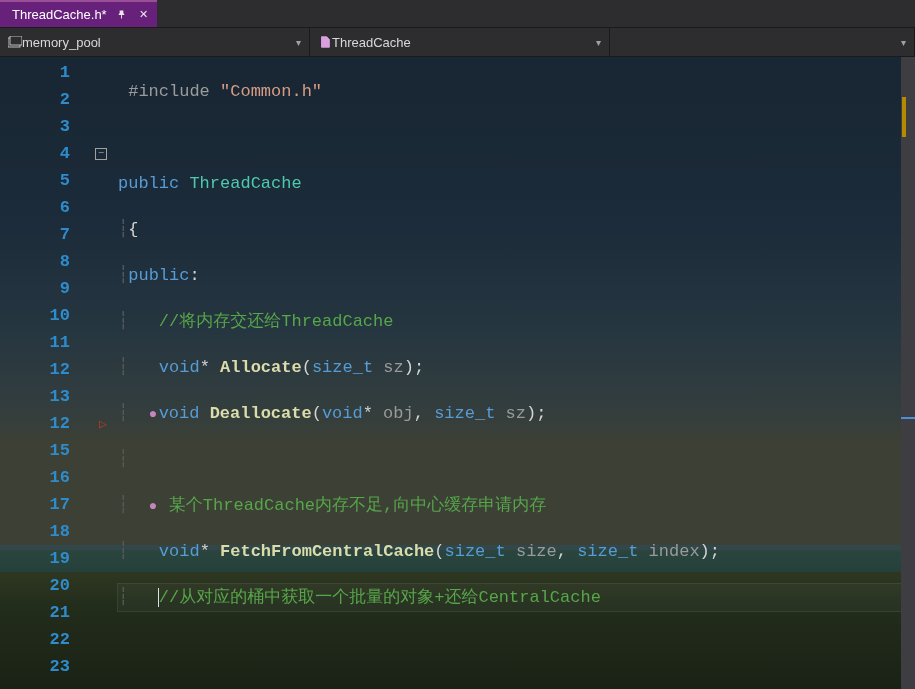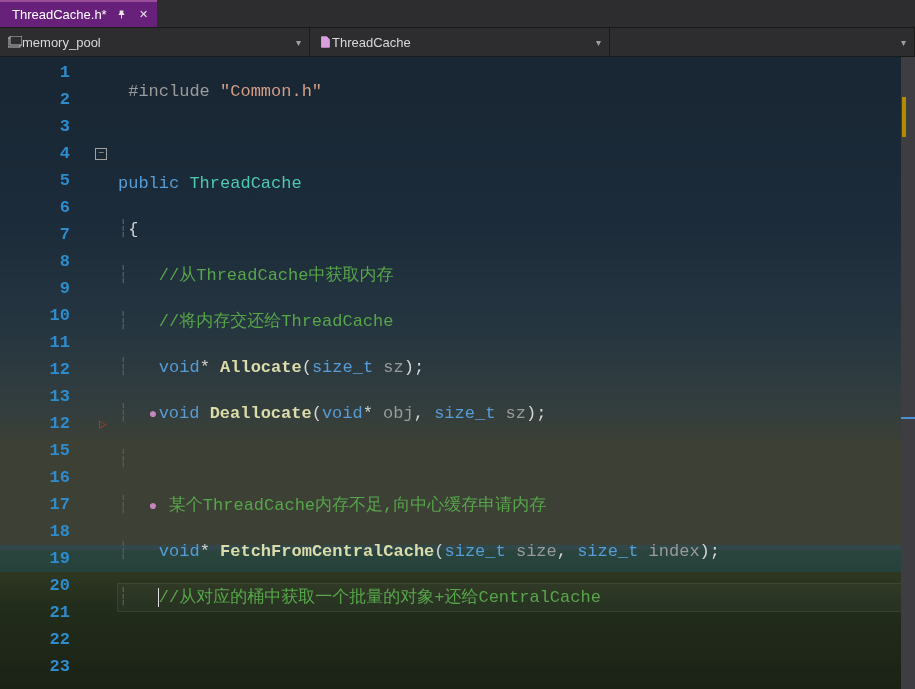--- a/index.html
+++ b/index.html
@@ -282,21 +282,21 @@
         <div class="mi"></div>
         <div class="mi"></div>
         <div class="mi"></div>
     </div>
 
     <div class="code-lines">
 <div class="cl"> <span class="pre">#include</span><span class="str"> "Common.h"</span></div>
 <div class="cl"> </div>
 <div class="cl"><span class="kw">public</span><span class="type"> ThreadCache</span></div>
 <div class="cl"><span class="dotguide">┆</span><span class="punct">{</span></div>
-<div class="cl"><span class="dotguide">┆   </span><span class="cmt">//从ThreadCache中获取内存</span></div>
+<div class="cl"><span class="dotguide">┆</span><span class="kw">public</span><span class="punct">:</span></div>
 <div class="cl"><span class="dotguide">┆   </span><span class="cmt">//将内存交还给ThreadCache</span></div>
 <div class="cl"><span class="dotguide">┆   </span><span class="kw">void</span><span class="punct">* </span><span class="fn">Allocate</span><span class="punct">(</span><span class="tparam">size_t</span><span class="param"> sz</span><span class="punct">);</span></div>
 <div class="cl"><span class="dotguide">┆  </span><span class="purple-dot">●</span><span class="kw">void</span><span> </span><span class="fn">Deallocate</span><span class="punct">(</span><span class="kw">void</span><span class="punct">* </span><span class="param">obj</span><span class="punct">, </span><span class="tparam">size_t</span><span class="param"> sz</span><span class="punct">);</span></div>
 <div class="cl"><span class="dotguide">┆</span></div>
 <div class="cl"><span class="dotguide">┆  </span><span class="purple-dot">●</span><span class="cmt"> 某个ThreadCache内存不足,向中心缓存申请内存</span></div>
 <div class="cl"><span class="dotguide">┆   </span><span class="kw">void</span><span class="punct">* </span><span class="fn">FetchFromCentralCache</span><span class="punct">(</span><span class="tparam">size_t</span><span class="param"> size</span><span class="punct">, </span><span class="tparam">size_t</span><span class="param"> index</span><span class="punct">);</span></div>
 <div class="cl hl-line"><span class="dotguide">┆   </span><span class="caret"></span><span class="cmt">//从对应的桶中获取一个批量的对象+还给CentralCache</span></div>
 
 
 

